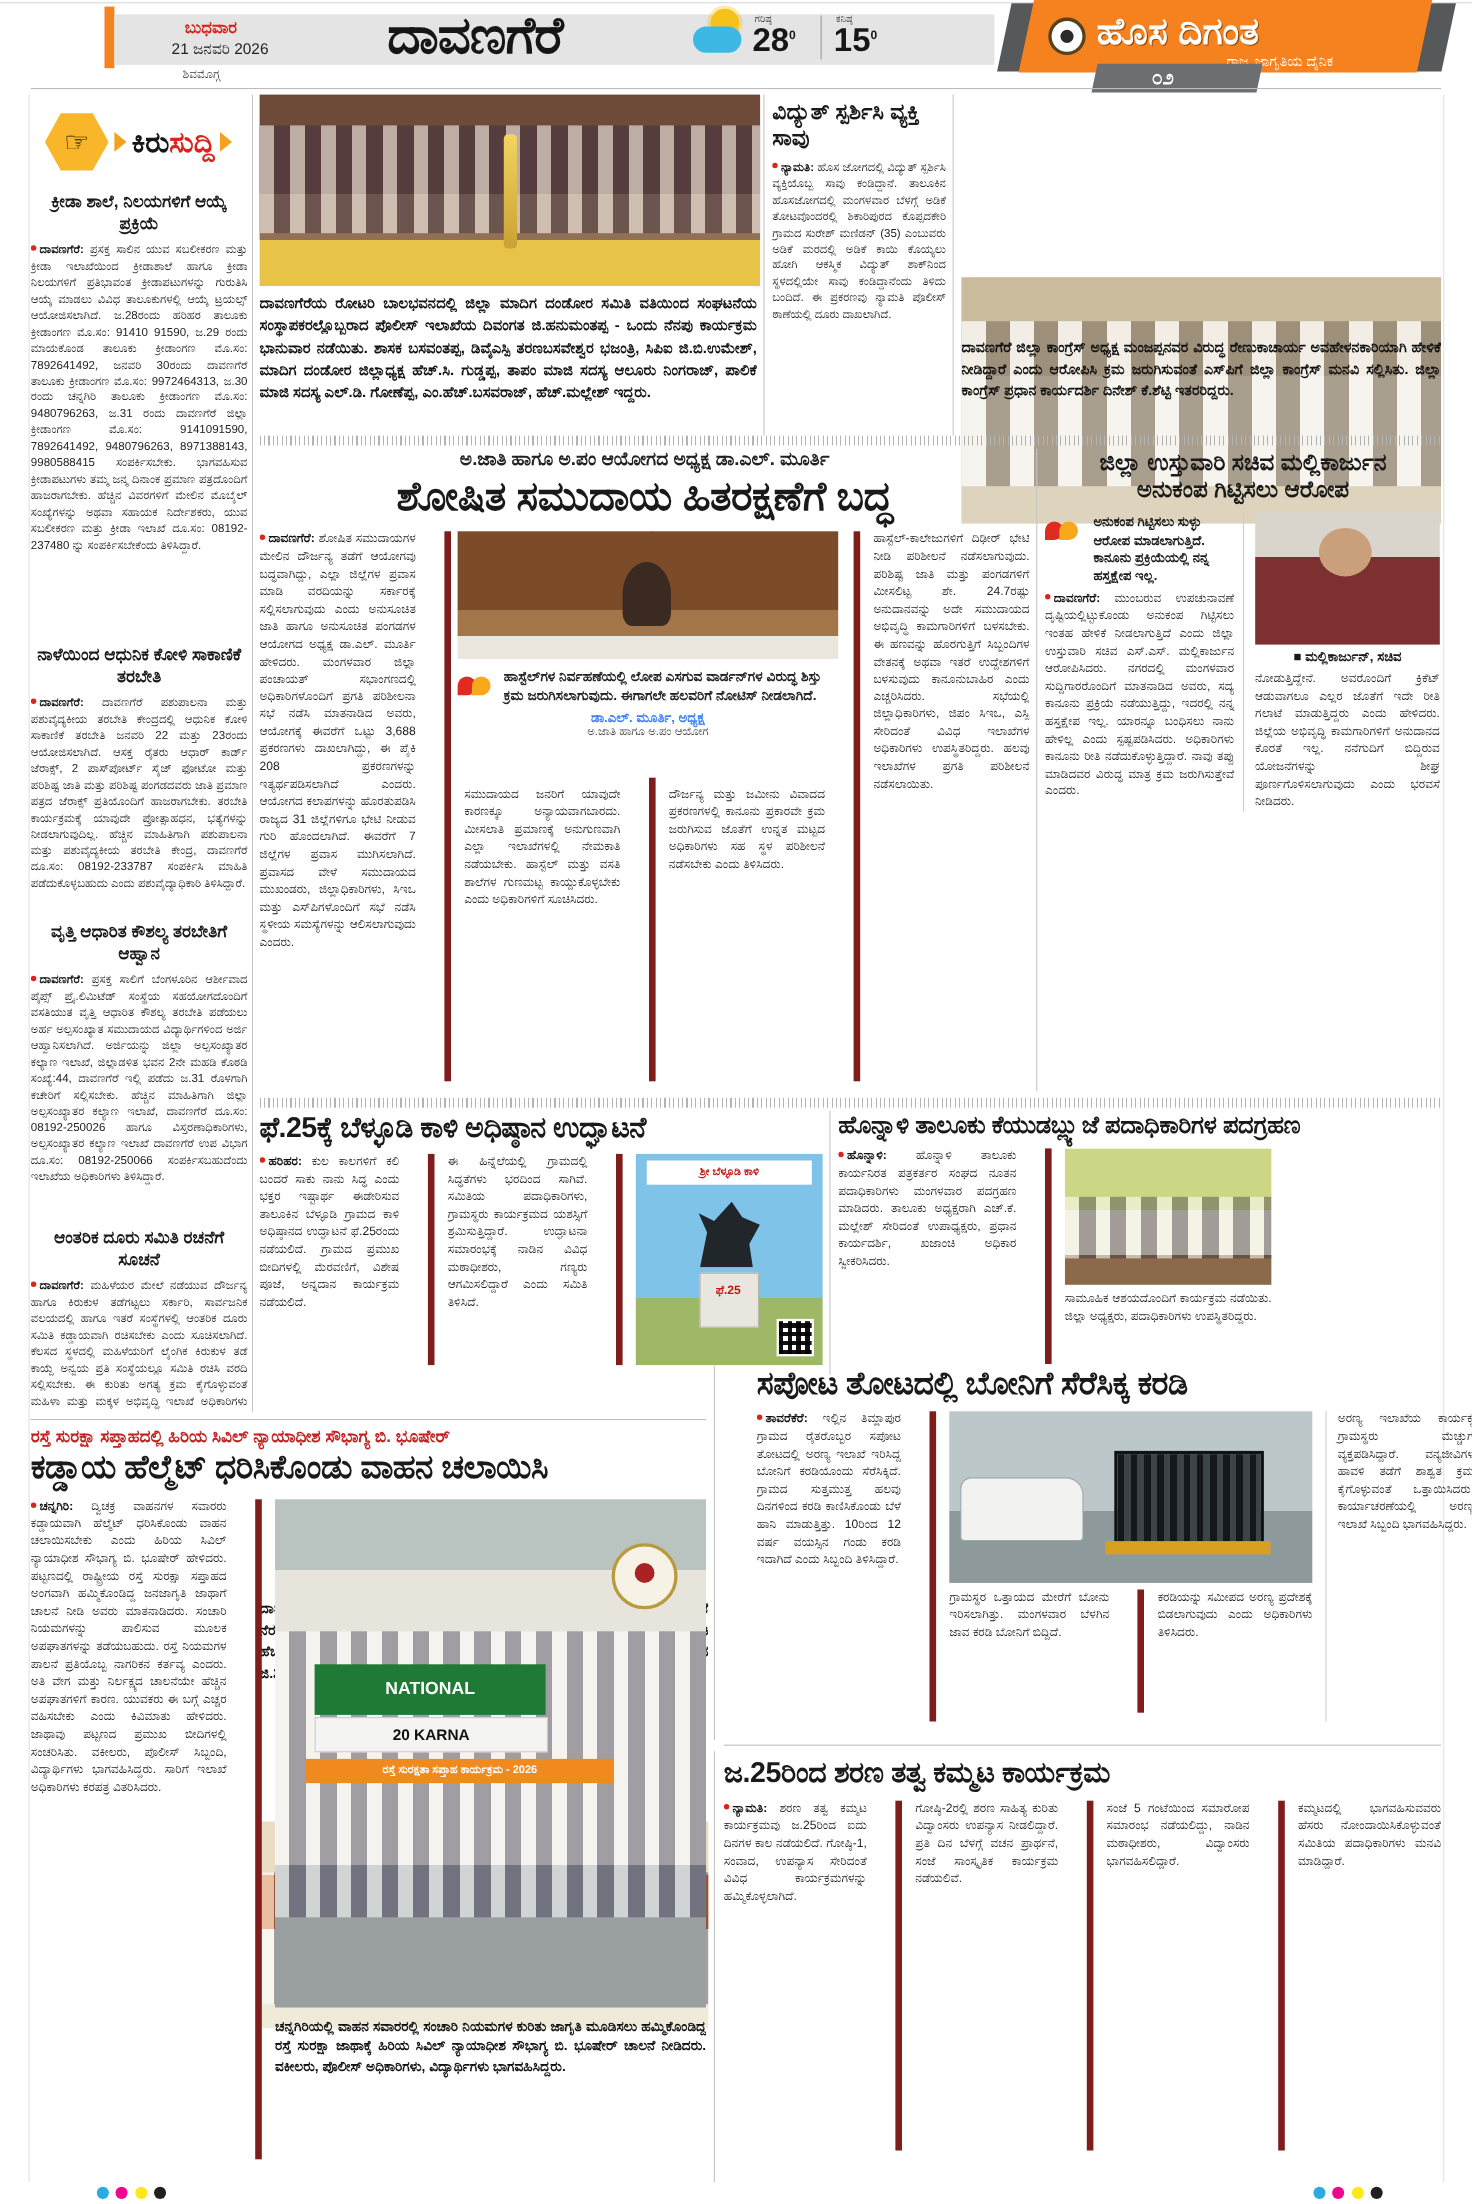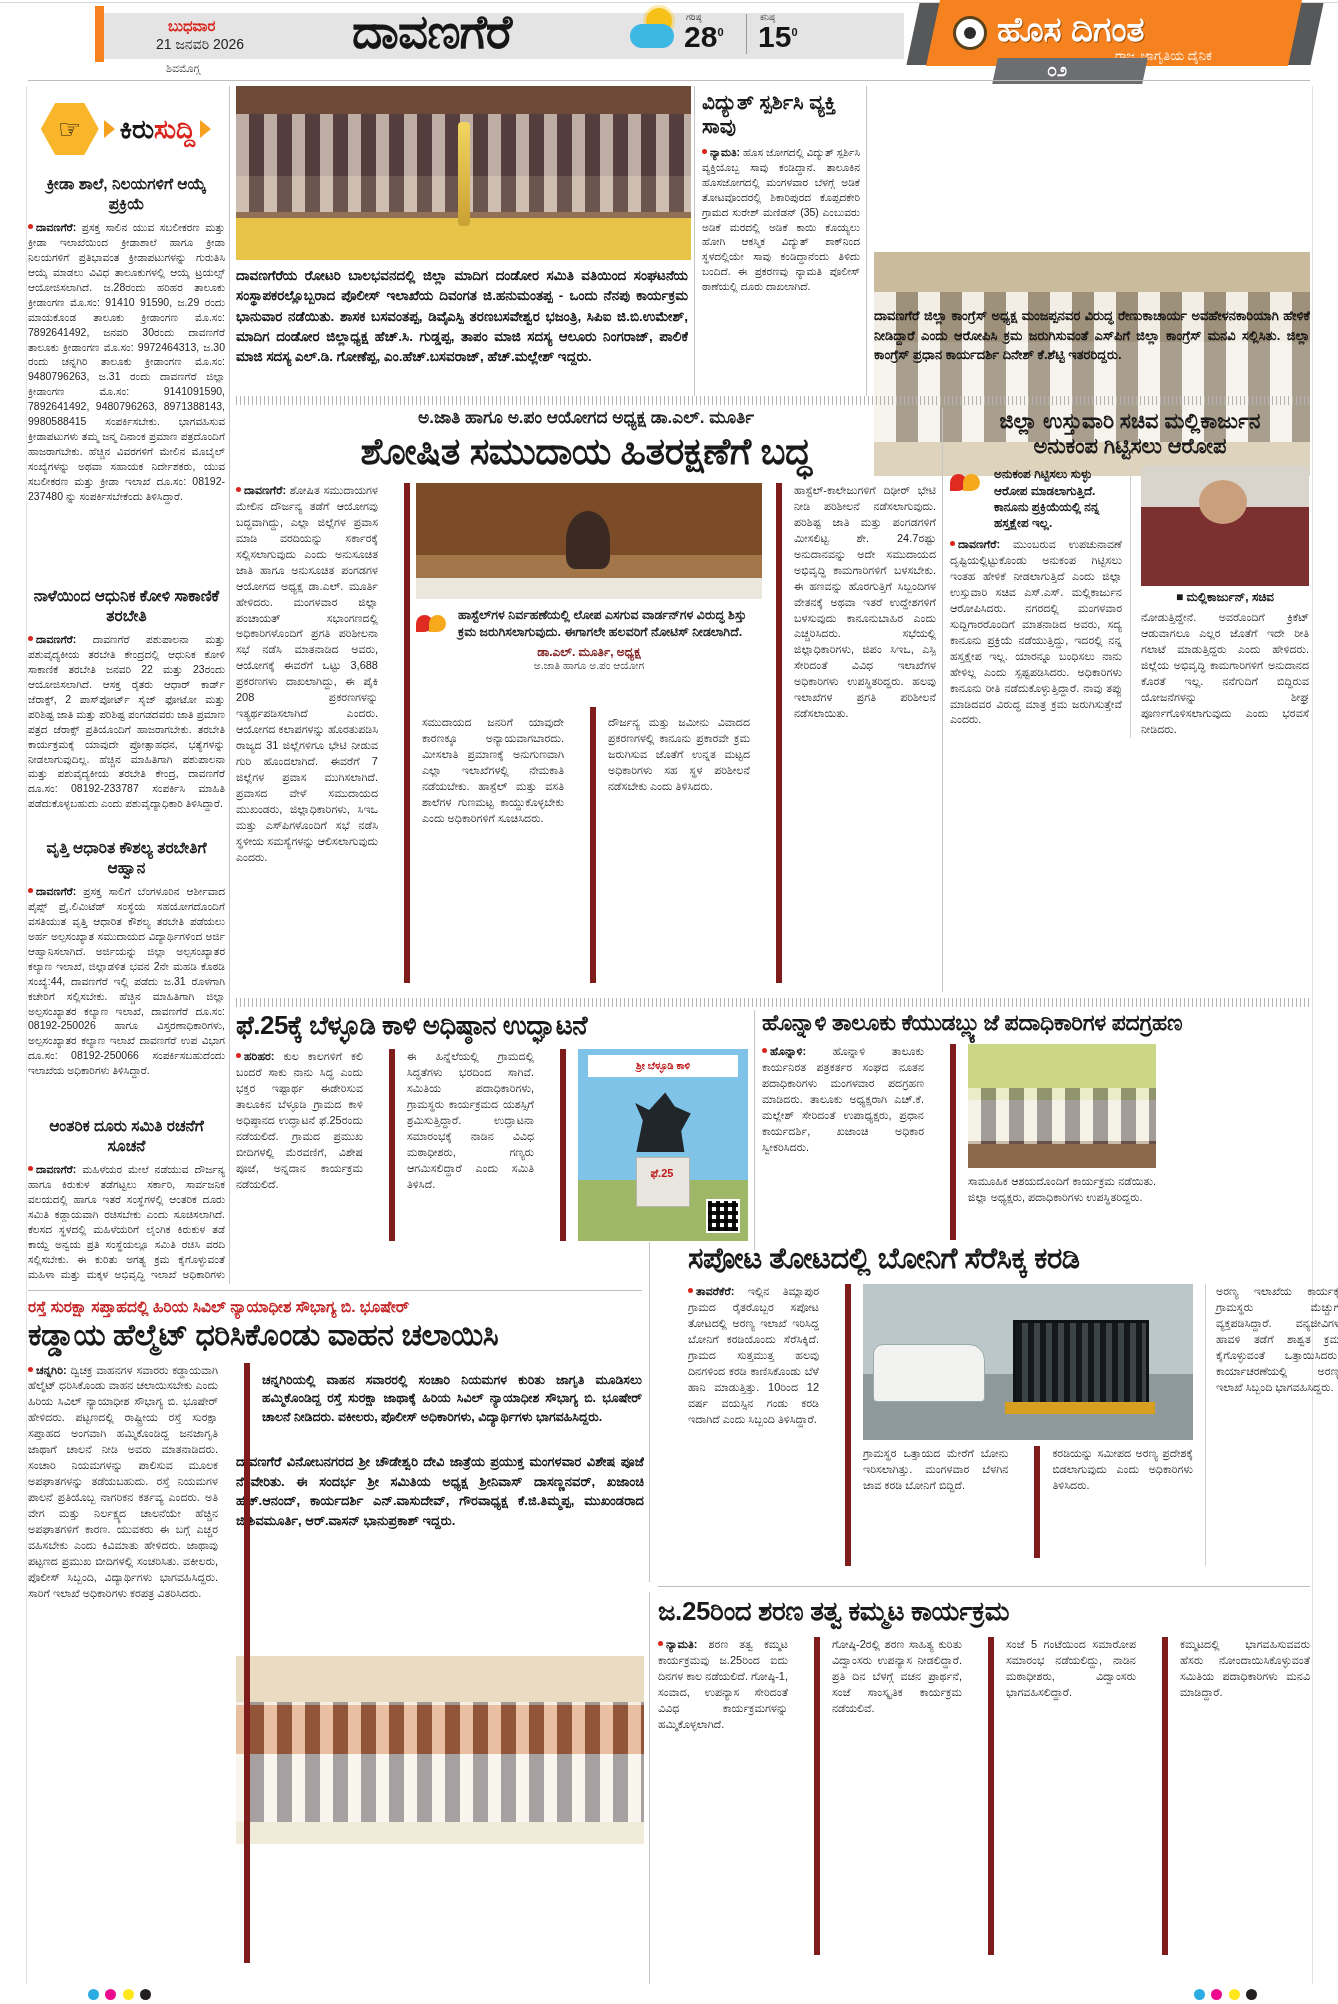--- a/index.html
+++ b/index.html
@@ -143,21 +143,21 @@
       <div class="abs" style="left:180px;top:0;width:346px;height:224px;background:#fff;">
         <div class="photo" style="width:346px;height:116px;background:linear-gradient(180deg,#7c4b28 0 62%,#a3764a 62% 82%,#ece7dc 82% 100%);">
           <div class="abs" style="left:150px;top:28px;width:44px;height:58px;background:#3a2a22;border-radius:50% 50% 20% 20%;"></div>
         </div>
         <div style="display:flex;gap:0;margin-top:8px;">
           <div style="width:42px;flex:none;">
             <span class="qmark q-red"></span><span class="qmark q-yel"></span>
           </div>
           <div style="font-size:12.5px;font-weight:700;line-height:1.35;color:#222;">ಹಾಸ್ಟೆಲ್‌ಗಳ ನಿರ್ವಹಣೆಯಲ್ಲಿ ಲೋಪ ಎಸಗುವ ವಾರ್ಡನ್‌ಗಳ ವಿರುದ್ಧ ಶಿಸ್ತು ಕ್ರಮ ಜರುಗಿಸಲಾಗುವುದು. ಈಗಾಗಲೇ ಹಲವರಿಗೆ ನೋಟಿಸ್ ನೀಡಲಾಗಿದೆ.</div>
         </div>
-        <div style="text-align:center;font-size:12px;font-weight:800;color:#7f1d1d;margin-top:4px;">ಡಾ.ಎಲ್. ಮೂರ್ತಿ, ಅಧ್ಯಕ್ಷ</div>
+        <div style="text-align:center;font-size:12px;font-weight:800;color:#3b82f6;margin-top:4px;">ಡಾ.ಎಲ್. ಮೂರ್ತಿ, ಅಧ್ಯಕ್ಷ</div>
         <div style="text-align:center;font-size:10.5px;color:#444;">ಅ.ಜಾತಿ ಹಾಗೂ ಅ.ಪಂ ಆಯೋಗ</div>
       </div>
     </div>
   </div>
 
   <div class="abs vrule" style="left:942px;top:408px;height:584px;"></div>
   <div class="abs" style="left:950px;top:408px;width:360px;height:584px;overflow:hidden;">
     <h2 style="text-align:center;font-size:21px;font-weight:900;line-height:1.2;">ಜಿಲ್ಲಾ ಉಸ್ತುವಾರಿ ಸಚಿವ ಮಲ್ಲಿಕಾರ್ಜುನ</h2>
     <h2 style="text-align:center;font-size:21px;font-weight:900;line-height:1.2;margin-bottom:8px;">ಅನುಕಂಪ ಗಿಟ್ಟಿಸಲು ಆರೋಪ</h2>
     <div style="display:flex;gap:10px;">
@@ -248,20 +248,35 @@
 
   <div class="abs hrule" style="left:28px;top:1290px;width:614px;"></div>
   <div class="abs" style="left:28px;top:1298px;width:614px;height:686px;overflow:hidden;">
     <div style="font-size:15.5px;font-weight:800;color:#c42222;margin-bottom:2px;">ರಸ್ತೆ ಸುರಕ್ಷಾ ಸಪ್ತಾಹದಲ್ಲಿ ಹಿರಿಯ ಸಿವಿಲ್ ನ್ಯಾಯಾಧೀಶ ಸೌಭಾಗ್ಯ ಬಿ. ಭೂಷೇರ್</div>
     <h1 style="font-size:30px;font-weight:900;letter-spacing:-0.5px;line-height:1.15;margin-bottom:10px;">ಕಡ್ಡಾಯ ಹೆಲ್ಮೆಟ್ ಧರಿಸಿಕೊಂಡು ವಾಹನ ಚಲಾಯಿಸಿ</h1>
     <div style="display:flex;gap:12px;">
       <div class="col body-text colrule" style="width:196px;height:600px;">
         <p><span class="rdot"></span><span class="dl">ಚನ್ನಗಿರಿ:</span> <span>ದ್ವಿಚಕ್ರ ವಾಹನಗಳ ಸವಾರರು ಕಡ್ಡಾಯವಾಗಿ ಹೆಲ್ಮೆಟ್ ಧರಿಸಿಕೊಂಡು ವಾಹನ ಚಲಾಯಿಸಬೇಕು ಎಂದು ಹಿರಿಯ ಸಿವಿಲ್ ನ್ಯಾಯಾಧೀಶ ಸೌಭಾಗ್ಯ ಬಿ. ಭೂಷೇರ್ ಹೇಳಿದರು. ಪಟ್ಟಣದಲ್ಲಿ ರಾಷ್ಟ್ರೀಯ ರಸ್ತೆ ಸುರಕ್ಷಾ ಸಪ್ತಾಹದ ಅಂಗವಾಗಿ ಹಮ್ಮಿಕೊಂಡಿದ್ದ ಜನಜಾಗೃತಿ ಜಾಥಾಗೆ ಚಾಲನೆ ನೀಡಿ ಅವರು ಮಾತನಾಡಿದರು. ಸಂಚಾರಿ ನಿಯಮಗಳನ್ನು ಪಾಲಿಸುವ ಮೂಲಕ ಅಪಘಾತಗಳನ್ನು ತಡೆಯಬಹುದು. ರಸ್ತೆ ನಿಯಮಗಳ ಪಾಲನೆ ಪ್ರತಿಯೊಬ್ಬ ನಾಗರಿಕನ ಕರ್ತವ್ಯ ಎಂದರು. ಅತಿ ವೇಗ ಮತ್ತು ನಿರ್ಲಕ್ಷ್ಯದ ಚಾಲನೆಯೇ ಹೆಚ್ಚಿನ ಅಪಘಾತಗಳಿಗೆ ಕಾರಣ. ಯುವಕರು ಈ ಬಗ್ಗೆ ಎಚ್ಚರ ವಹಿಸಬೇಕು ಎಂದು ಕಿವಿಮಾತು ಹೇಳಿದರು. ಜಾಥಾವು ಪಟ್ಟಣದ ಪ್ರಮುಖ ಬೀದಿಗಳಲ್ಲಿ ಸಂಚರಿಸಿತು. ವಕೀಲರು, ಪೊಲೀಸ್ ಸಿಬ್ಬಂದಿ, ವಿದ್ಯಾರ್ಥಿಗಳು ಭಾಗವಹಿಸಿದ್ದರು. ಸಾರಿಗೆ ಇಲಾಖೆ ಅಧಿಕಾರಿಗಳು ಕರಪತ್ರ ವಿತರಿಸಿದರು.</span></p>
       </div>
       <div style="width:392px;">
+        <div class="photo" style="width:392px;height:462px;background:linear-gradient(180deg,#b9c4c0 0 14%,#e7e4db 14% 72%,#9aa0a2 72% 100%);">
+          <div class="ppl" style="top:120px;height:260px;"></div>
+          <div class="abs" style="left:36px;top:150px;width:210px;height:46px;background:#1e7a34;color:#fff;font-size:16px;font-weight:900;text-align:center;line-height:46px;">
+            <span>NATIONAL</span>
+          </div>
+          <div class="abs" style="left:36px;top:198px;width:210px;height:30px;background:#f4f4f2;color:#111;font-size:14px;font-weight:800;text-align:center;line-height:30px;border:1px solid #ccc;">
+            <span>20 KARNA</span>
+          </div>
+          <div class="abs" style="left:28px;top:236px;width:280px;height:22px;background:#f08a1e;color:#fff;font-size:10px;font-weight:700;text-align:center;line-height:22px;">
+            <span>ರಸ್ತೆ ಸುರಕ್ಷತಾ ಸಪ್ತಾಹ ಕಾರ್ಯಕ್ರಮ - 2026</span>
+          </div>
+          <div class="abs" style="right:26px;top:40px;width:54px;height:54px;border-radius:50%;background:#f6f2e6;border:3px solid #b99b3e;">
+            <div style="width:18px;height:18px;border-radius:50%;background:#a22;margin:15px auto;"></div>
+          </div>
+        </div>
         <p class="caption" style="margin-top:8px;font-size:12.5px;height:118px;overflow:hidden;">ಚನ್ನಗಿರಿಯಲ್ಲಿ ವಾಹನ ಸವಾರರಲ್ಲಿ ಸಂಚಾರಿ ನಿಯಮಗಳ ಕುರಿತು ಜಾಗೃತಿ ಮೂಡಿಸಲು ಹಮ್ಮಿಕೊಂಡಿದ್ದ ರಸ್ತೆ ಸುರಕ್ಷಾ ಜಾಥಾಕ್ಕೆ ಹಿರಿಯ ಸಿವಿಲ್ ನ್ಯಾಯಾಧೀಶ ಸೌಭಾಗ್ಯ ಬಿ. ಭೂಷೇರ್ ಚಾಲನೆ ನೀಡಿದರು. ವಕೀಲರು, ಪೊಲೀಸ್ ಅಧಿಕಾರಿಗಳು, ವಿದ್ಯಾರ್ಥಿಗಳು ಭಾಗವಹಿಸಿದ್ದರು.</p>
       </div>
     </div>
   </div>
 
   <div class="abs vrule" style="left:649px;top:1592px;height:392px;"></div>
   <div class="abs hrule" style="left:658px;top:1586px;width:652px;"></div>
   <div class="abs" style="left:658px;top:1596px;width:652px;height:388px;overflow:hidden;">
     <h2 style="font-size:26px;font-weight:900;letter-spacing:-0.4px;margin-bottom:10px;">ಜ.25ರಿಂದ ಶರಣ ತತ್ವ ಕಮ್ಮಟ ಕಾರ್ಯಕ್ರಮ</h2>
     <div style="display:flex;gap:12px;">

